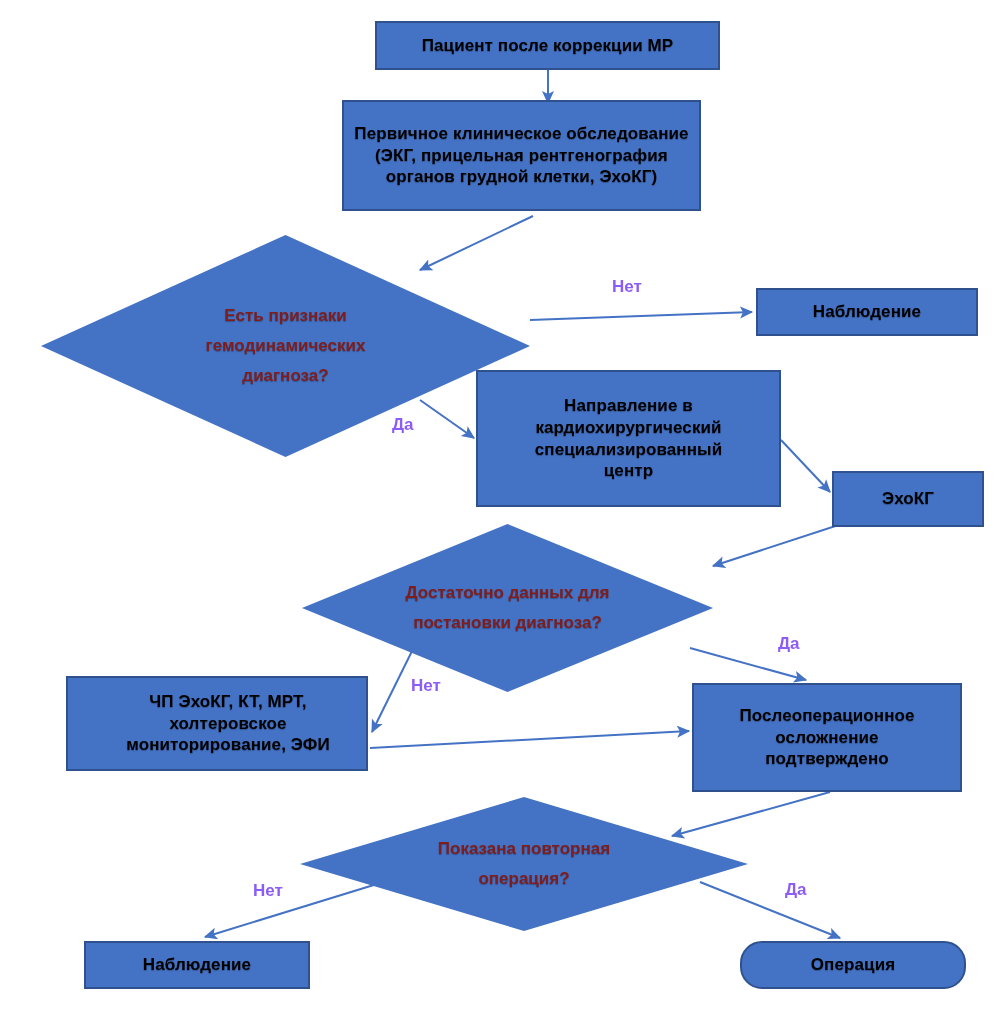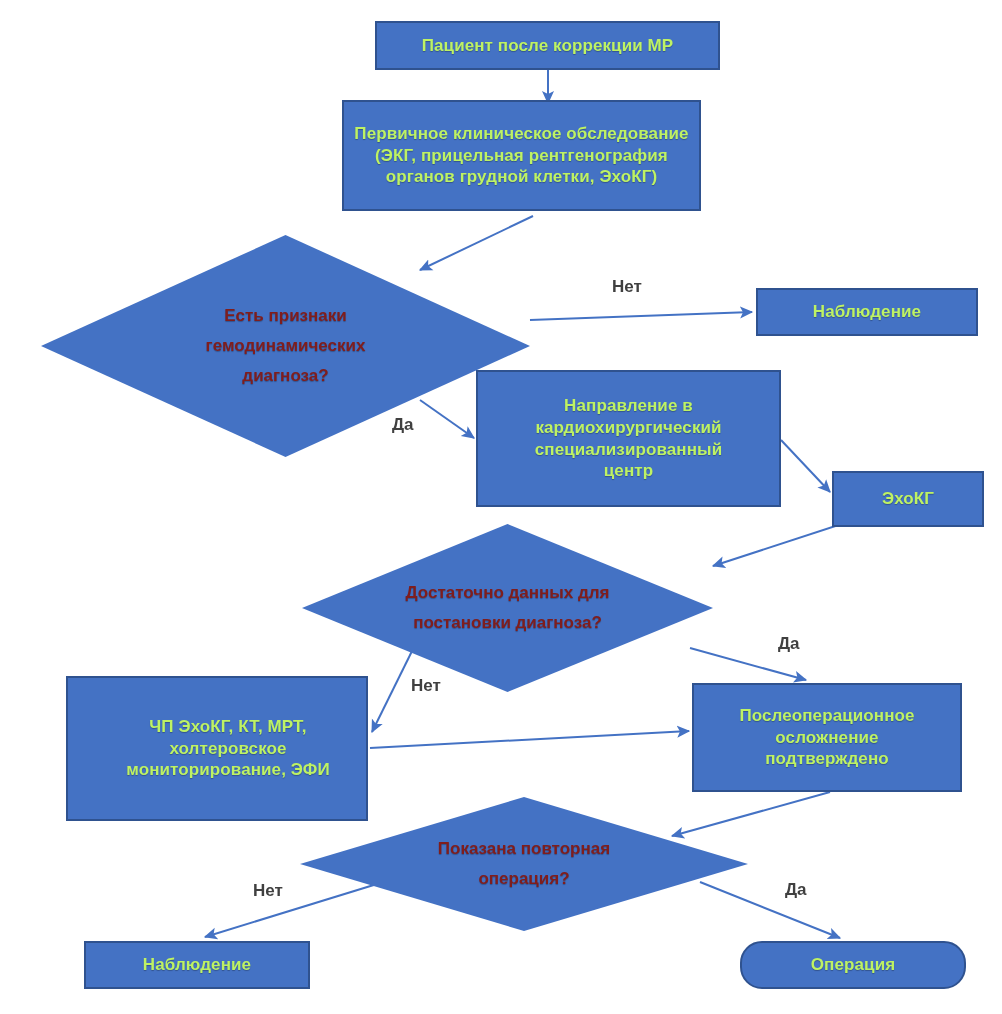--- a/index.html
+++ b/index.html
@@ -29,21 +29,21 @@
     position: absolute;
     box-sizing: border-box;
     display: flex;
     align-items: center;
     justify-content: center;
     text-align: center;
   }
   .proc {
     background: #4472C4;
     border: 2px solid #2F528F;
-    color: #bef264;
+    color: #000000;
     font-weight: bold;
     letter-spacing: .1px;
     text-shadow: 0 1px 1px rgba(0,0,0,.28);
     padding: 2px 6px;
     line-height: 1.28;
   }
   .diamond-wrap {
     position: absolute;
   }
   .diamond-shape {
@@ -65,21 +65,21 @@
     text-align: center;
     color: #7f1d1d;
     font-weight: bold;
     text-shadow: 0 1px 1px rgba(0,0,0,.28);
     line-height: 1.75;
     padding: 0 14%;
     box-sizing: border-box;
   }
   .edge-label {
     position: absolute;
-    color: #404040;
+    color: #8b5cf6;
     font-weight: bold;
     font-size: 17px;
     white-space: nowrap;
     text-shadow: 0 1px 0 rgba(255,255,255,.6);
   }
 </style>
 </head>
 <body>
 
 <div id="canvas">
@@ -153,21 +153,21 @@
         <svg class="diamond-shape" viewBox="0 0 411 168" preserveAspectRatio="none">
           <polygon points="205.5,0 411,84 205.5,168 0,84" fill="#4472C4"></polygon>
         </svg>
         <div class="diamond-label" style="font-size: 17px;">
           <div>
             <div>Достаточно данных для</div>
             <div>постановки диагноза?</div>
           </div>
         </div>
       </div>
-      <div class="node proc" style="left: 66px; top: 676px; width: 302px; height: 145px; font-size: 17px; padding-left: 28px;">
+      <div class="node proc" style="left: 66px; top: 676px; width: 302px; height: 95px; font-size: 17px; padding-left: 28px;">
         <div>
           <div>ЧП ЭхоКГ, КТ, МРТ,</div>
           <div>холтеровское</div>
           <div>мониторирование, ЭФИ</div>
         </div>
       </div>
       <div class="node proc" style="left: 692px; top: 683px; width: 270px; height: 109px; font-size: 17px;">
         <div>
           <div>Послеоперационное</div>
           <div>осложнение</div>

